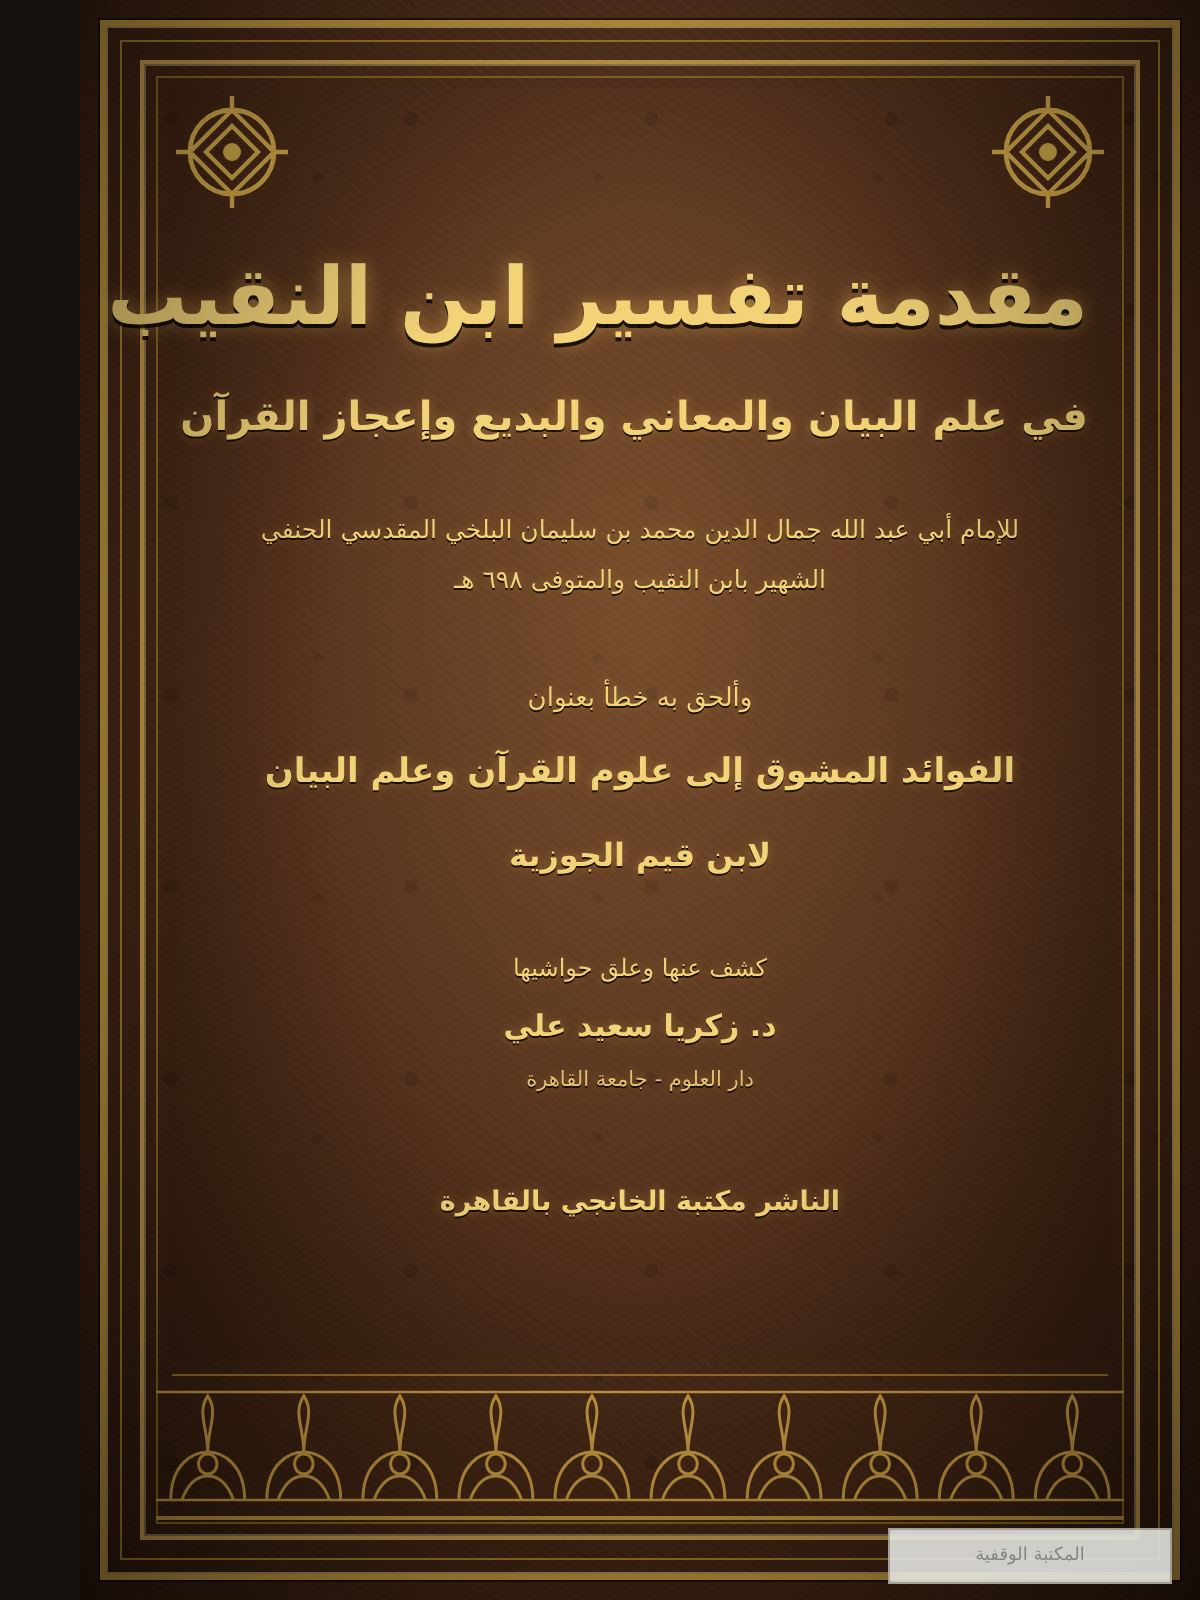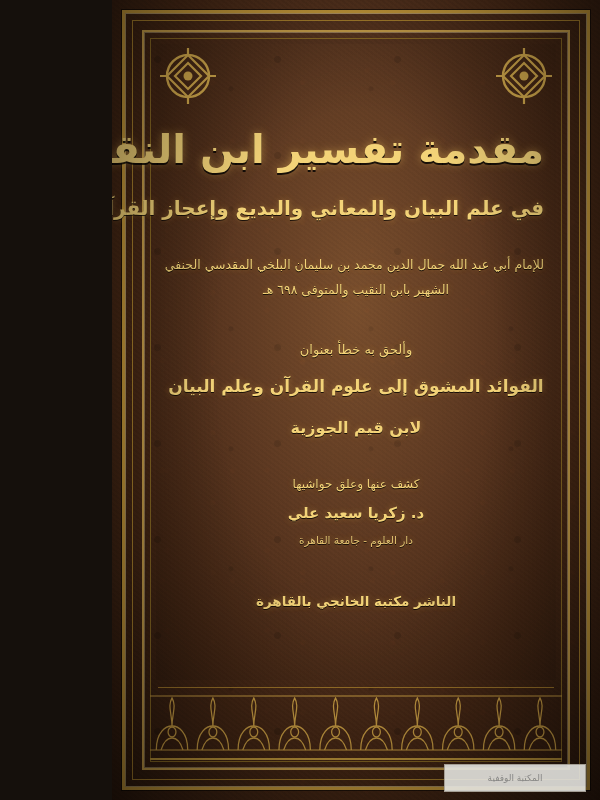--- a/index.html
+++ b/index.html
@@ -10,21 +10,21 @@
   body {
     width: 600px;
     height: 800px;
     overflow: hidden;
     font-family: "DejaVu Serif", "Liberation Serif", serif;
   }
 
   
   .cover {
     position: relative;
-    width: 488px;
+    width: 560px;
     height: 800px;
     box-sizing: border-box;
     background:
       radial-gradient(ellipse at 50% 38%, #6a4326 0%, #5a3620 35%, #462714 68%, #2f1a0d 100%);
     overflow: hidden;
   }
   
   .grain {
     position: absolute;
     inset: 0;

